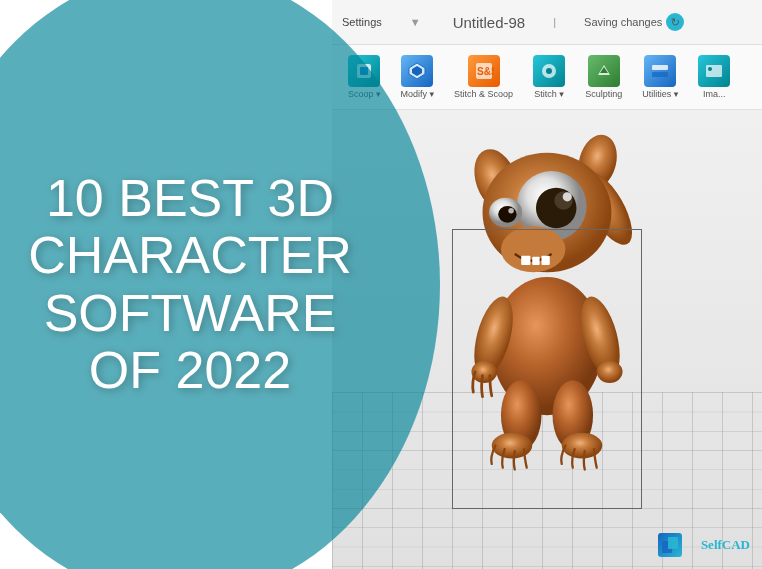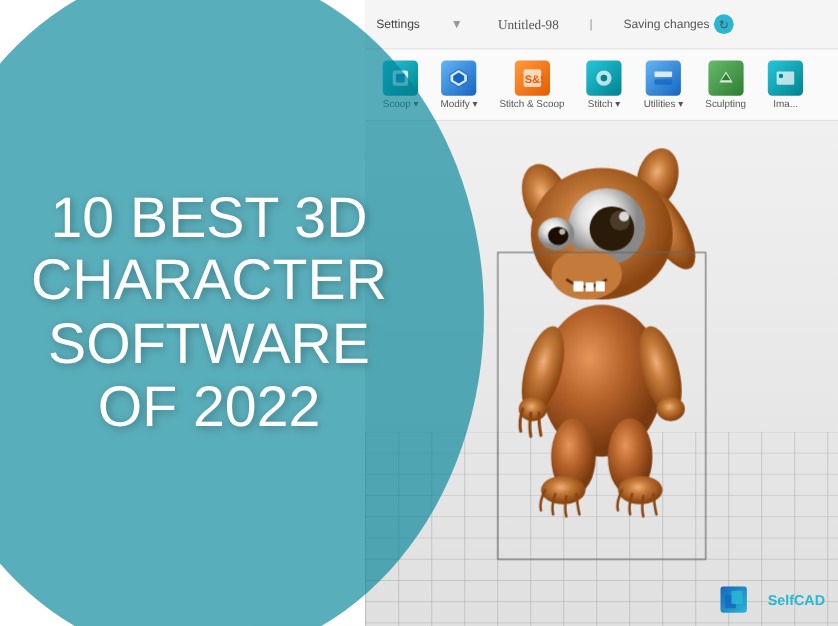--- a/index.html
+++ b/index.html
@@ -57,24 +57,23 @@
       height: 45px;
       background: #f5f5f5;
       border-bottom: 1px solid #ddd;
       display: flex;
       align-items: center;
       padding: 0 10px;
       gap: 24px;
     }
 
     .toolbar-title {
-      font-size: 12px;
+      font-size: 15px;
       color: #555;
       margin-left: 4px;
-      font-family: Liberation Serif, serif;
     }
 
     .toolbar-saving {
       font-size: 11px;
       color: #555;
       display: flex;
       align-items: center;
       gap: 4px;
     }
 
@@ -192,20 +191,21 @@
 
     
     .selfcad-logo {
       position: absolute;
       bottom: 12px;
       right: 12px;
       display: flex;
       align-items: center;
       gap: 19px;
       z-index: 5;
+      font-family: Liberation Serif, serif;
     }
 
     .selfcad-logo-icon {
       width: 24px; height: 24px;
       background: linear-gradient(135deg, #1565c0, #29b6d3);
       border-radius: 3px;
       display: flex; align-items: center; justify-content: center;
       color: white;
       font-size: 10px;
       font-weight: bold;
@@ -312,37 +312,37 @@
           <div class="tool-icon teal">
             <svg width="20" height="20" viewBox="0 0 20 20">
                 <circle cx="10" cy="10" r="7" fill="white" opacity="0.7"></circle>
                 <circle cx="10" cy="10" r="3" fill="#00838f"></circle>
               </svg>
           </div>
           <span class="tool-label">Stitch ▾</span>
         </div>
 
         <div class="tool-group">
+          <div class="tool-icon green">
+            <svg width="20" height="20" viewBox="0 0 20 20">
+                <path d="M4 14 L10 4 L16 14 Z" fill="white" opacity="0.8"></path>
+                <path d="M6 12 L10 6 L14 12 Z" fill="#2e7d32"></path>
+              </svg>
+          </div>
+          <span class="tool-label">Sculpting</span>
+        </div>
+
+        <div class="tool-group">
           <div class="tool-icon blue-outline">
             <svg width="20" height="20" viewBox="0 0 20 20">
                 <rect x="2" y="4" width="16" height="5" rx="1" fill="white" opacity="0.8"></rect>
                 <rect x="2" y="11" width="16" height="5" rx="1" fill="#1565c0" opacity="0.7"></rect>
               </svg>
           </div>
           <span class="tool-label">Utilities ▾</span>
-        </div>
-
-        <div class="tool-group">
-          <div class="tool-icon green">
-            <svg width="20" height="20" viewBox="0 0 20 20">
-                <path d="M4 14 L10 4 L16 14 Z" fill="white" opacity="0.8"></path>
-                <path d="M6 12 L10 6 L14 12 Z" fill="#2e7d32"></path>
-              </svg>
-          </div>
-          <span class="tool-label">Sculpting</span>
         </div>
 
         <div class="tool-group">
           <div class="tool-icon teal">
             <svg width="20" height="20" viewBox="0 0 20 20">
                 <rect x="2" y="4" width="16" height="12" rx="1" fill="white" opacity="0.7"></rect>
                 <circle cx="6" cy="8" r="2" fill="#00838f"></circle>
               </svg>
           </div>
           <span class="tool-label">Ima...</span>

